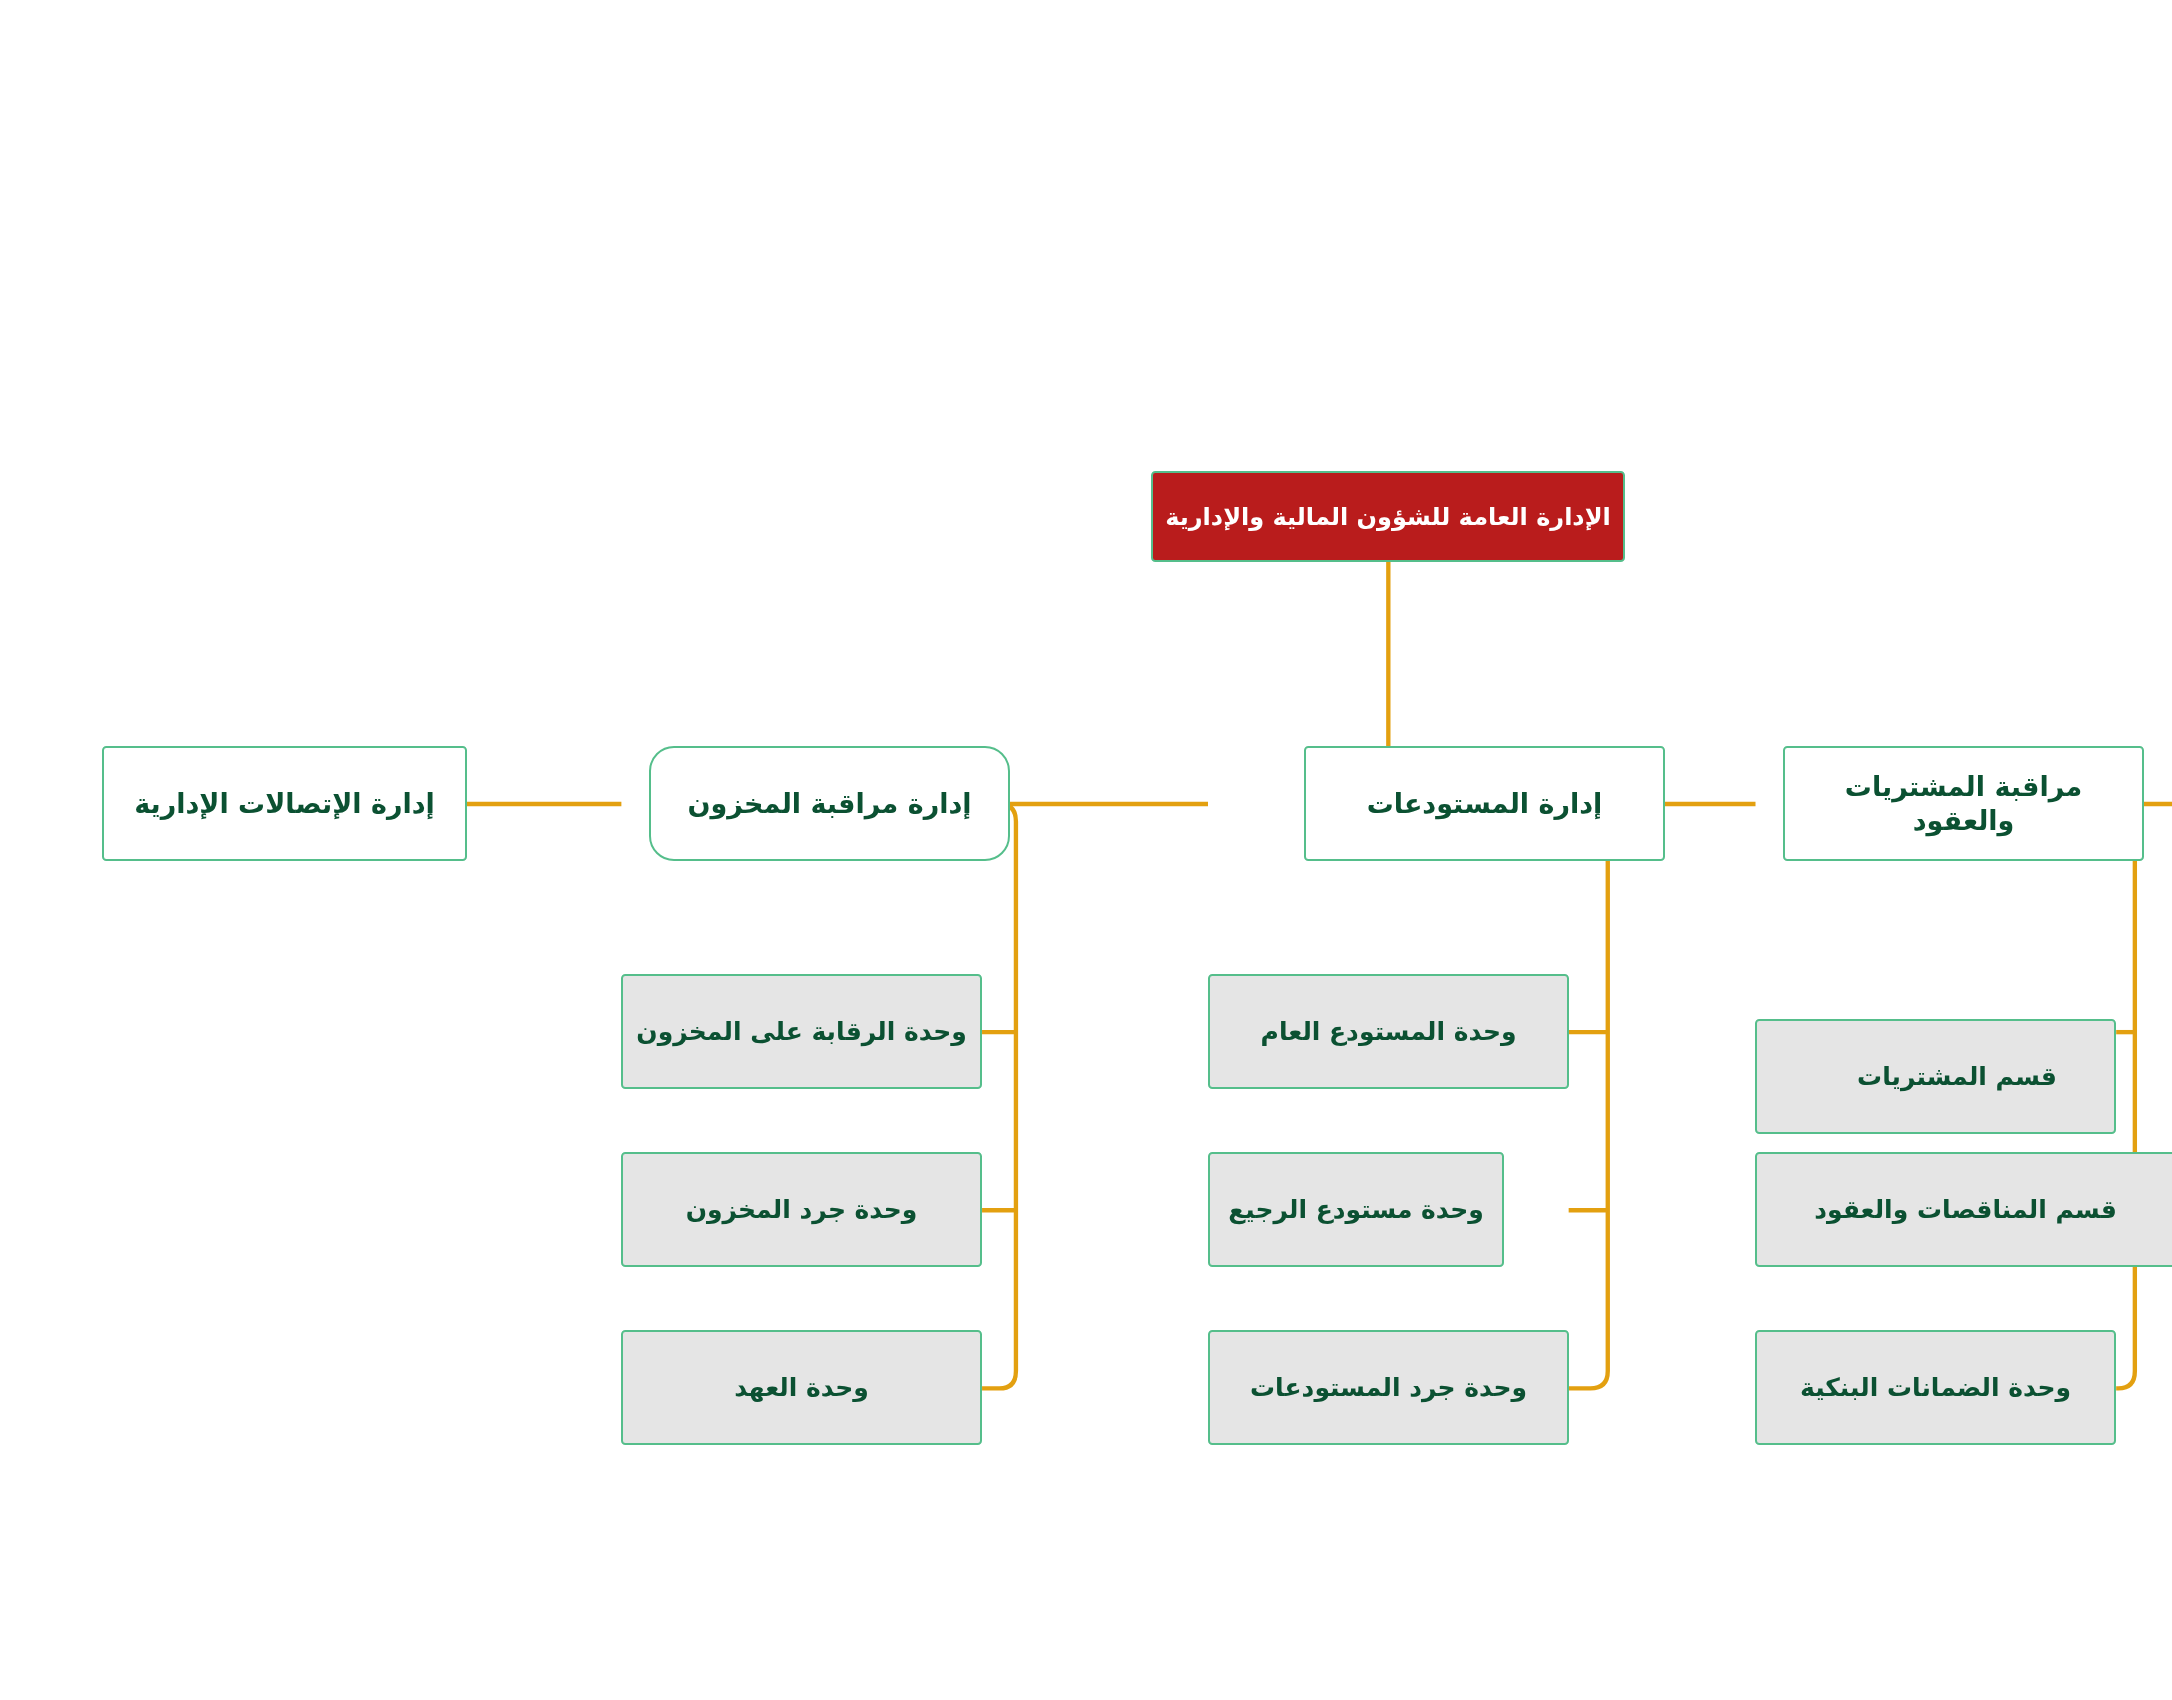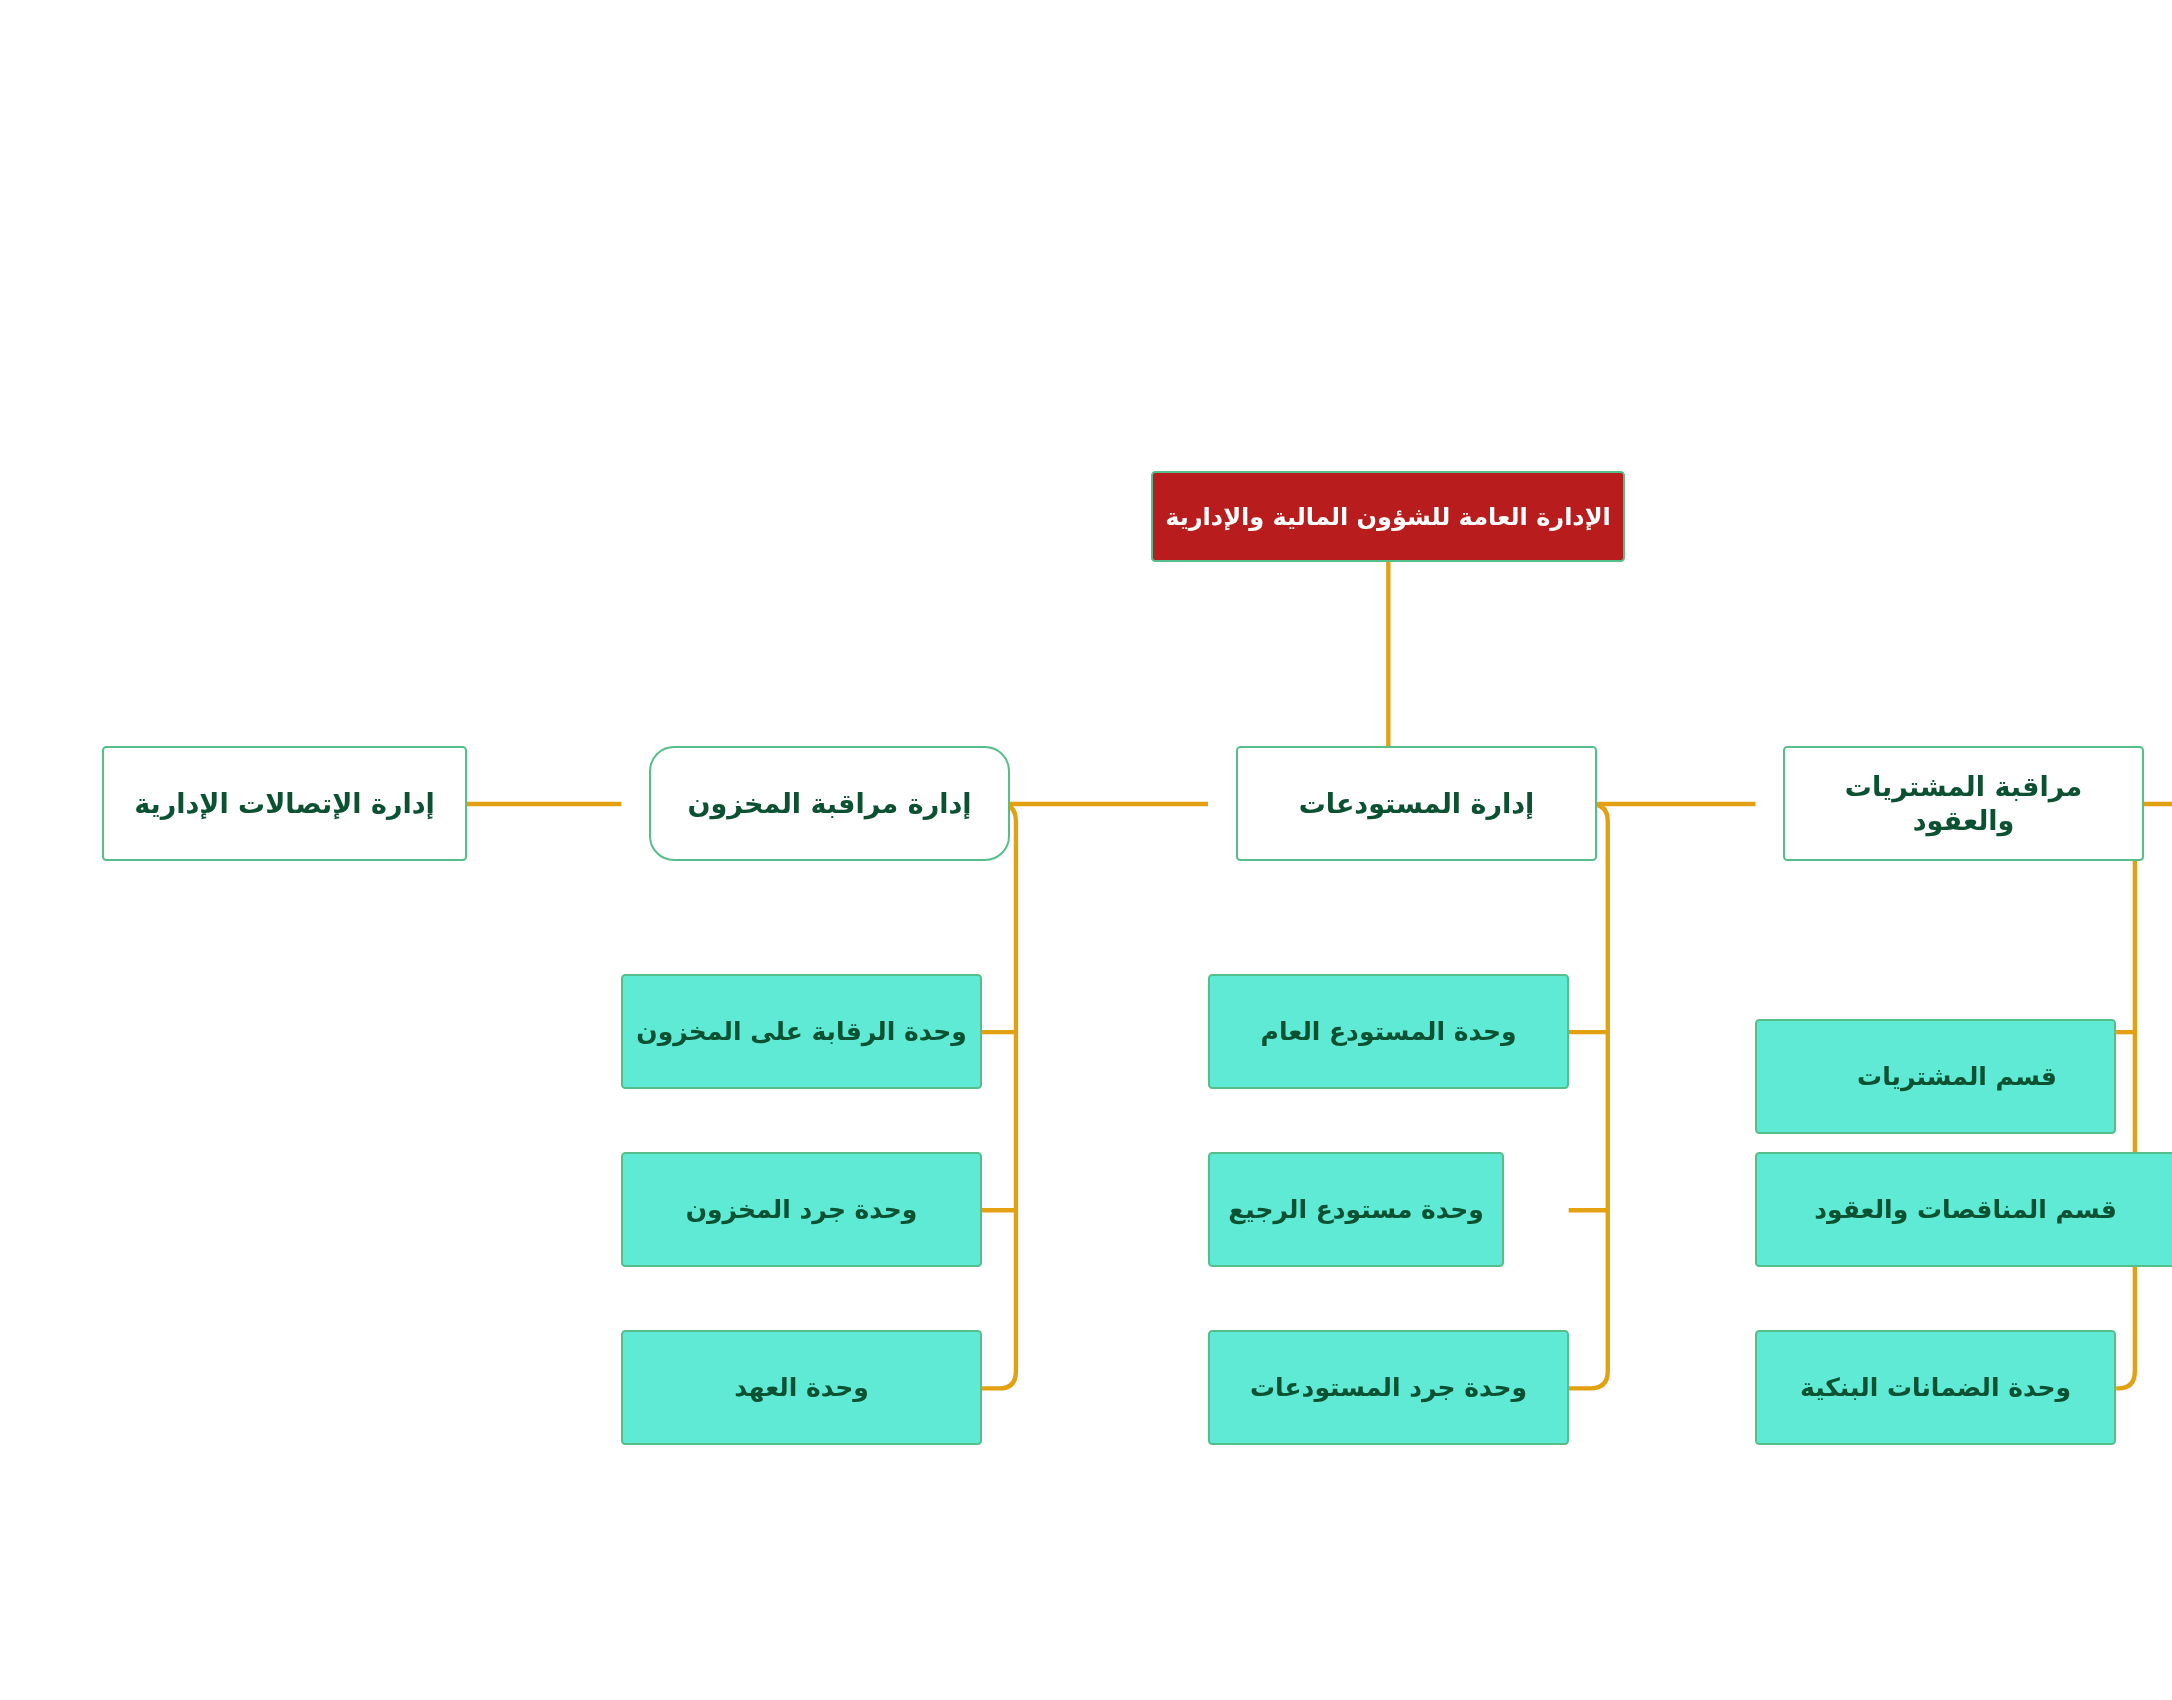--- a/index.html
+++ b/index.html
@@ -20,21 +20,21 @@
   .node .lbl{display:block;padding:0 7.8px;}
   .node.root{
     background:#b91c1c;border:2.2px solid #55BE8B;color:#ffffff;
     font-size:24px;font-weight:bold;
   }
   .node.branch{
     background:#ffffff;border:2.2px solid #55BE8B;color:#0B5132;
     font-size:27px;font-weight:bold;margin-left:28px;
   }
   .node.leaf{
-    background:#5eead4;border:2.2px solid #55BE8B;color:#0B5132;
+    background:#e5e5e5;border:2.2px solid #55BE8B;color:#0B5132;
     font-size:25px;font-weight:bold;
   }
 </style>
 </head>
 <body>
 
 <div id="stage">
 
   <svg id="wires" viewBox="0 0 6400 3914" width="2781" height="1701" xmlns="http://www.w3.org/2000/svg">
     <g fill="none" stroke="#E3A010" stroke-width="10" stroke-linecap="butt" stroke-linejoin="round">
@@ -74,21 +74,21 @@
   </div>
 
   <div class="node branch" style="left:74px;top:746px;width:365px;height:115px;">
     <span class="lbl">إدارة الإتصالات الإدارية</span>
   </div>
 
   <div class="node branch" style="left:621px;top:746px;width:361px;height:115px;border-radius:25px;">
     <span class="lbl">إدارة مراقبة المخزون</span>
   </div>
 
-  <div class="node branch" style="left:1208px;top:746px;width:361px;height:115px;">
+  <div class="node branch" style="left:1276px;top:746px;width:361px;height:115px;">
     <span class="lbl">إدارة المستودعات</span>
   </div>
 
   <div class="node branch" style="left:1755px;top:746px;width:361px;height:115px;">
     <span class="lbl">مراقبة المشتريات والعقود</span>
   </div>
 
   <div class="node leaf" style="left:621px;top:974px;width:361px;height:115px;">
     <span class="lbl">وحدة الرقابة على المخزون</span>
   </div>

